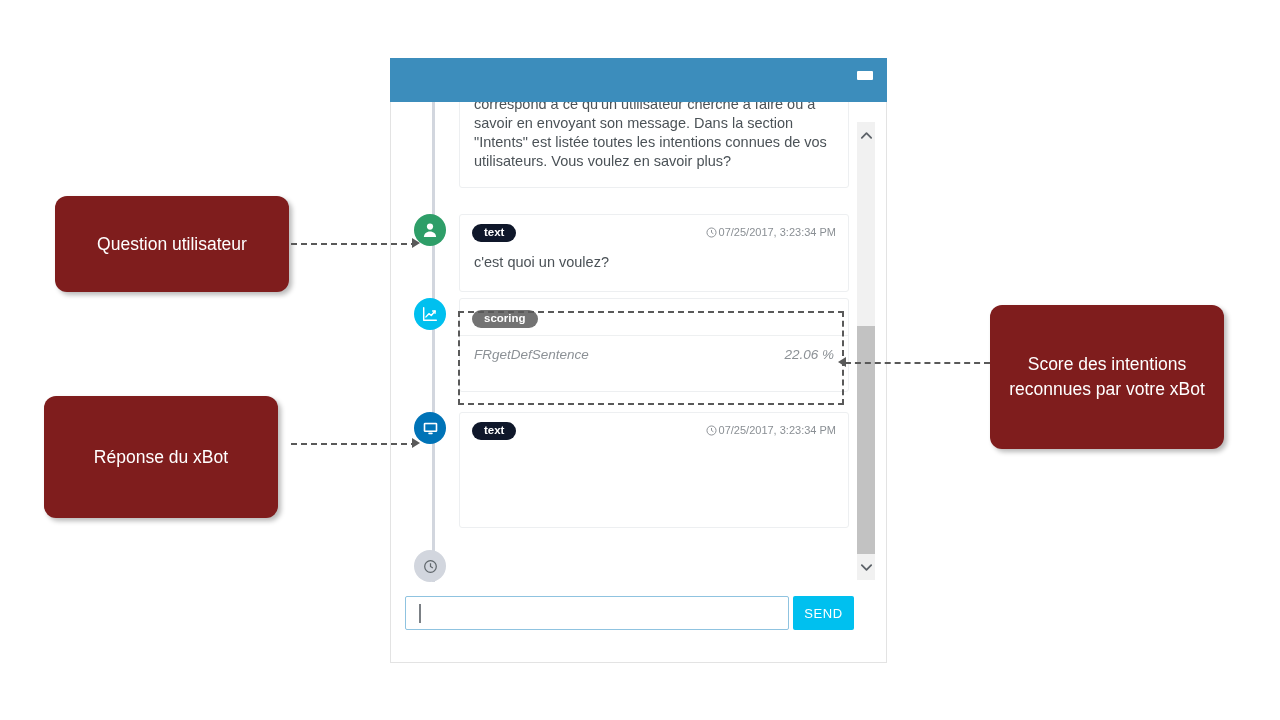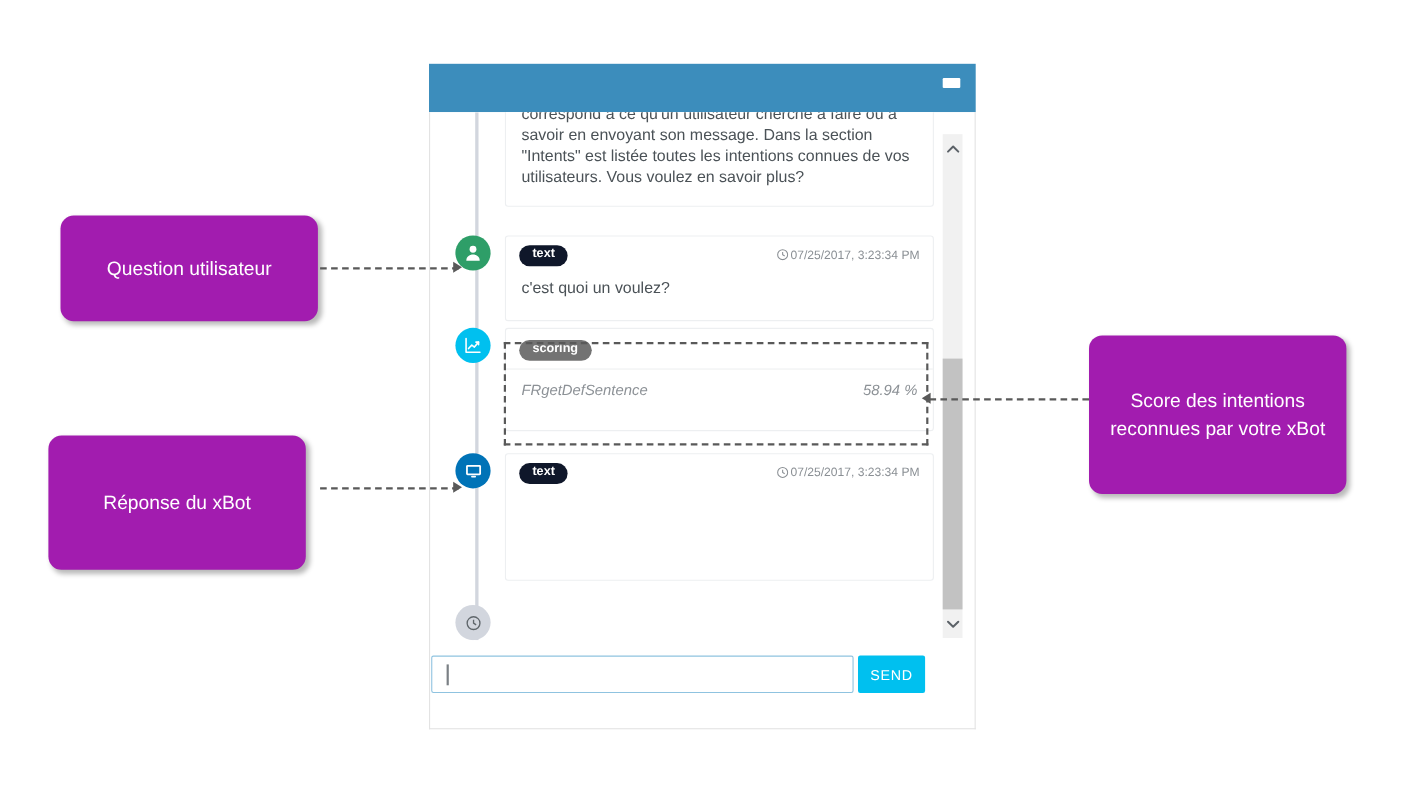--- a/index.html
+++ b/index.html
@@ -184,21 +184,21 @@
     position: absolute;
     left: 0; top: 204px;
     width: 18px; height: 228px;
     background: #c2c2c2;
     cursor: pointer;
   }
 
   
   #composer {
     position: absolute;
-    left: 1px; right: 14px;
+    left: 14px; right: 14px;
     bottom: 32px;
     height: 34px;
   }
   #chat-input {
     position: absolute;
     left: 0; top: 0;
     width: 384px; height: 34px;
     box-sizing: border-box;
     border: 1px solid #8fc3e0;
     border-radius: 2px;
@@ -225,21 +225,21 @@
     border-radius: 2px;
     font-family: "Liberation Sans", sans-serif;
     font-size: 13px;
     letter-spacing: 0.6px;
     cursor: pointer;
   }
 
   
   .callout {
     position: absolute;
-    background: #a21caf;
+    background: #7f1d1d;
     border-radius: 12px;
     color: #ffffff;
     display: flex;
     align-items: center;
     justify-content: center;
     text-align: center;
     font-size: 17.5px;
     line-height: 25px;
     box-shadow: 3px 3px 5px rgba(0,0,0,0.28);
     box-sizing: border-box;
@@ -327,21 +327,21 @@
             </svg>
           </div>
           <div class="msg-card" id="scoring-card" style="top:0;height:94px;">
             <div class="msg-head">
               <span class="badge badge-scoring">scoring</span>
             </div>
             <div class="scoring-divider"></div>
             <div class="score-rows">
               <div class="score-row">
                 <span>FRgetDefSentence</span>
-                <span>58.94 %</span>
+                <span>22.06 %</span>
               </div>
             </div>
           </div>
         </div>
 
         <div class="msg-row" style="top:310px;height:116px;">
           <div class="msg-avatar avatar-bot">
             <svg width="17" height="17" viewBox="0 0 20 20" fill="#ffffff">
               <rect x="2" y="3.2" width="16" height="11" rx="1.6"></rect>
               <rect x="3.9" y="5.1" width="12.2" height="7.2" fill="#0073b7"></rect>

